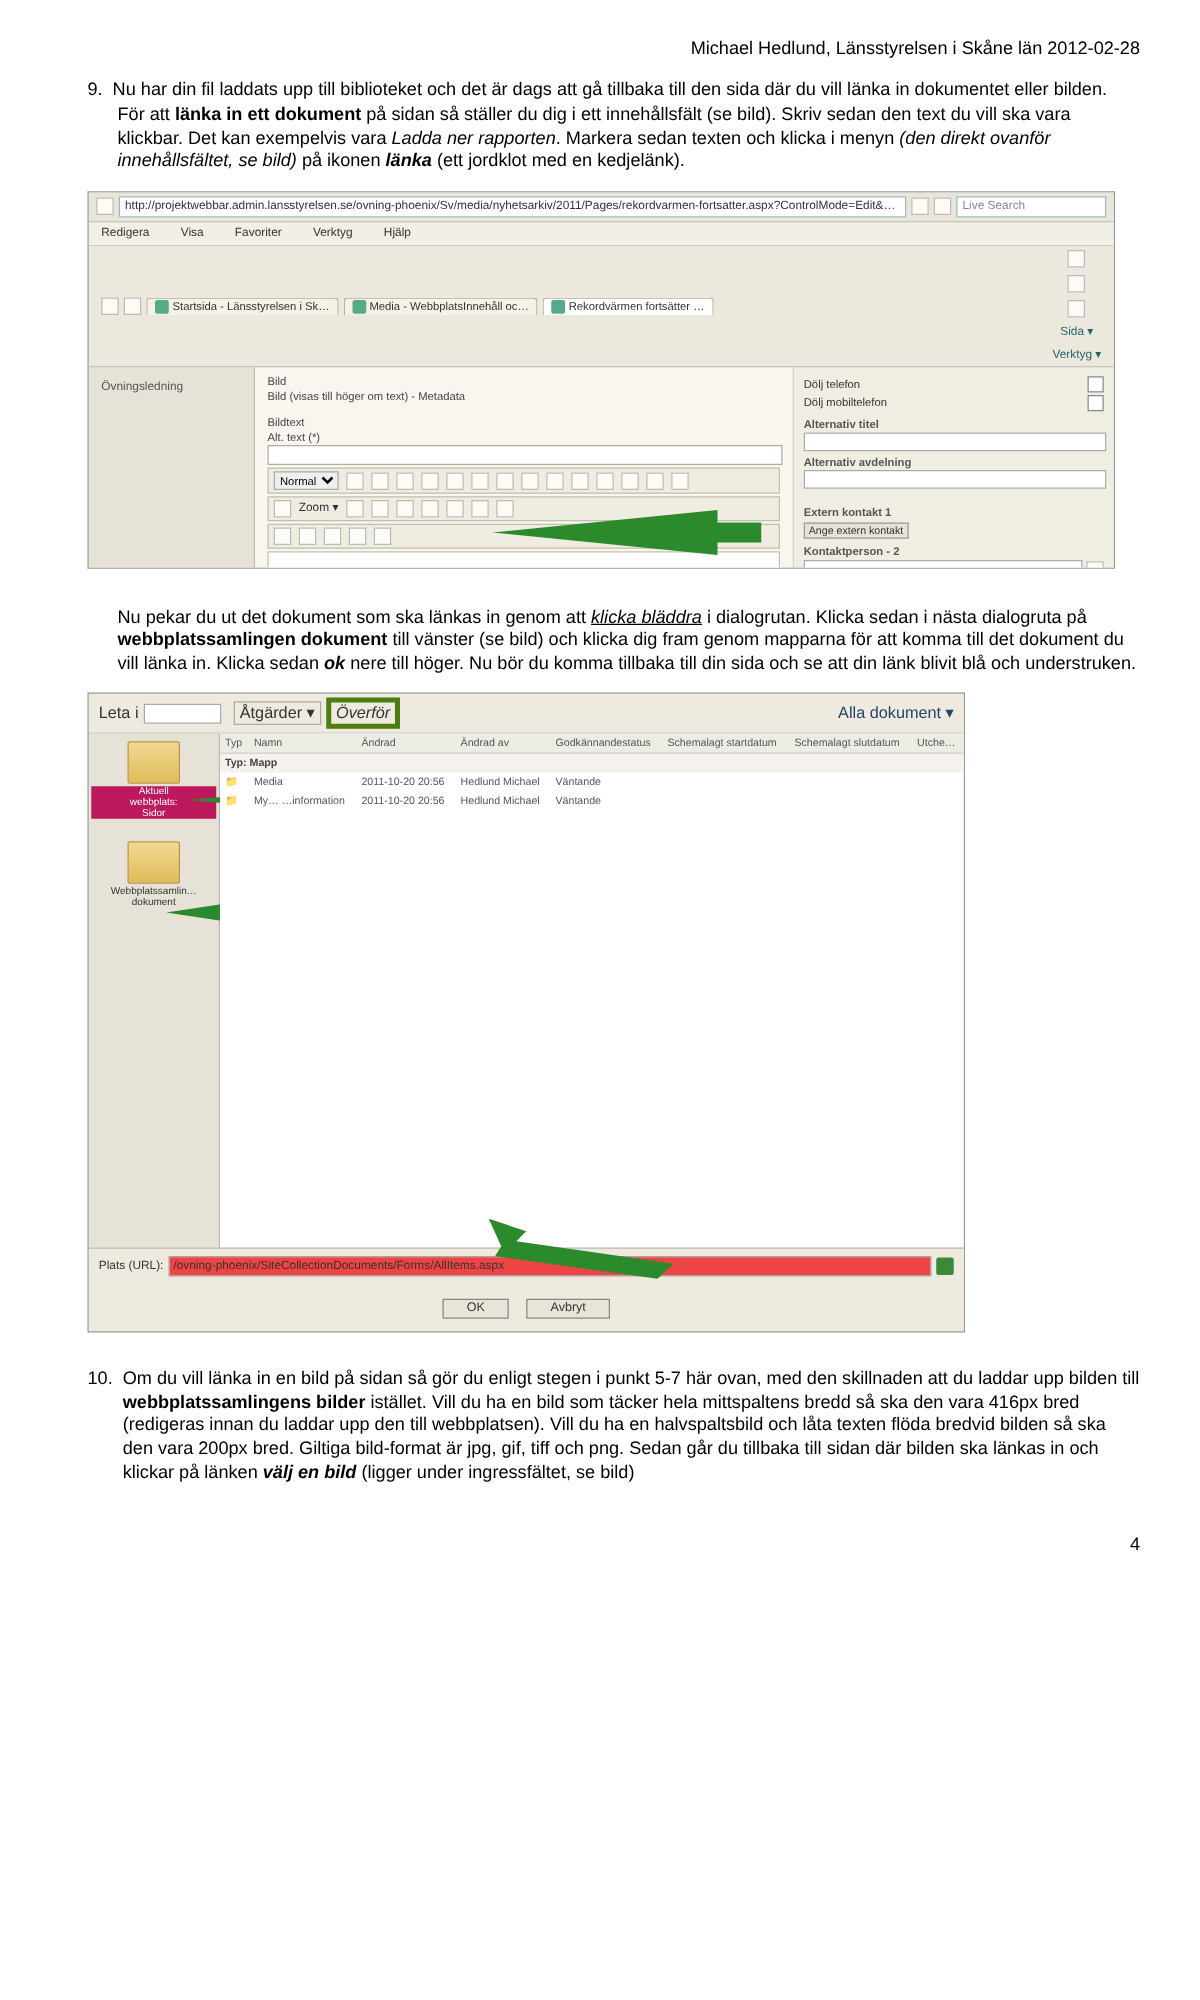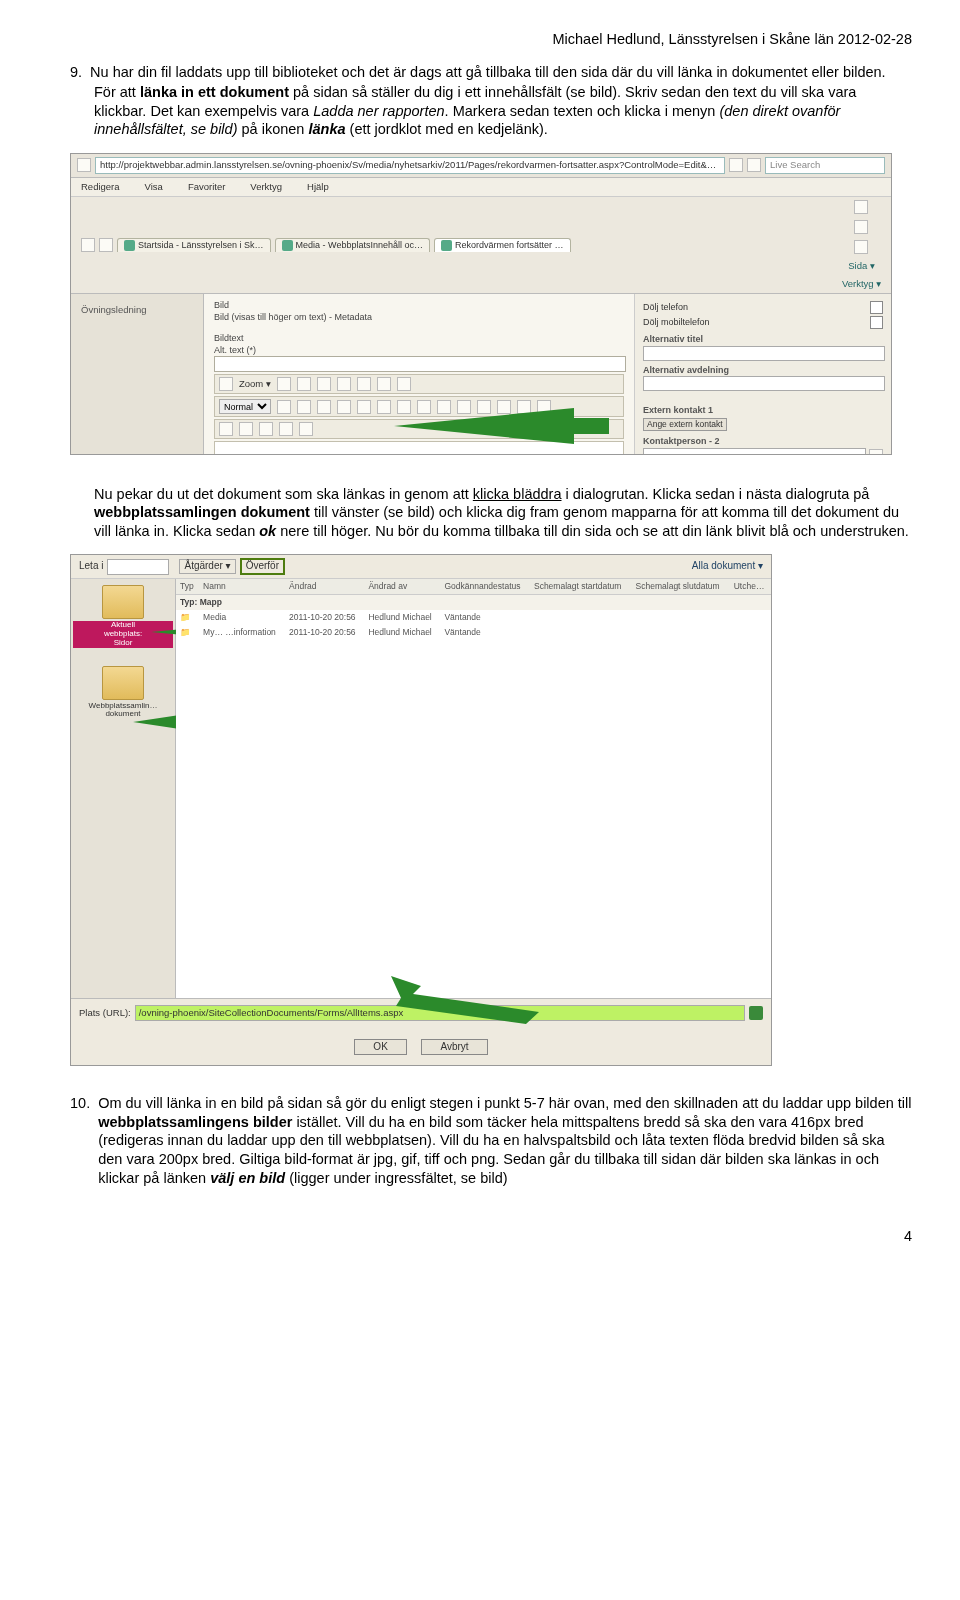--- a/index.html
+++ b/index.html
@@ -24,21 +24,21 @@
   .numblock {
     display: flex;
     gap: 8px;
     margin-bottom: 2px;
   }
   .numblock .num { flex: 0 0 auto; }
   .numblock .txt { flex: 1 1 auto; }
   .b { font-weight: bold; }
   .i { font-style: italic; }
   .bi { font-weight: bold; font-style: italic; }
-  .ui { text-decoration: underline; }
+  .ui { text-decoration: underline; font-style: italic; }
 
   
   .shot1 {
     width: 820px;
     height: 300px;
     border: 1px solid #999;
     background: #f7f6f0;
     margin: 4px 0 30px 0;
     font-size: 9.5px;
     color: #333;
@@ -197,21 +197,21 @@
     overflow:hidden;
   }
   .shot2 .top {
     background:#e9e5db; border-bottom:1px solid #bbb;
     padding:4px 8px; font-weight:bold; font-size:10px;
   }
   .shot2 .tools {
     display:flex; align-items:center; gap:4px;
     padding:3px 8px;
     background:#eeeadf;border-bottom:1px solid #ccc;
-    font-size:10px;
+    font-size:13px;
   }
   .shot2 .tools .inp {
     height:14px;border:1px solid #aaa;background:#fff;width:60px;
   }
   .shot2 .main { display:flex; height:430px; }
   .shot2 .side {
     width:100px; background:#e6e2d7; border-right:1px solid #bbb;
     padding:6px 2px;
     position:relative;
   }
@@ -243,21 +243,21 @@
   .shot2 .content .grouprow td {
     background:#f4f2ea; color:#444; font-weight:bold;
   }
   .shot2 .bottom {
     position:absolute; left:0;right:0;bottom:0;
     background:#eeeadf; border-top:1px solid #bbb;
     padding:6px 8px 10px;
   }
   .shot2 .bottom .urlrow { display:flex; gap:4px; align-items:center; margin-bottom:18px; }
   .shot2 .bottom .urlrow .inp {
-    flex:1; height:14px; border:1px solid #aaa; background:#bef264;
+    flex:1; height:14px; border:1px solid #aaa; background:#ef4444;
     padding:0 3px; display:flex;align-items:center;
   }
   .shot2 .bottom .btns { text-align:center; }
   .shot2 .bottom .btn {
     border:1px solid #888; background:#e8e4d8;
     padding:1px 18px; font-size:10px; margin:0 6px;
     display:inline-block;
   }
   .shot2 .go { width:14px;height:14px;background:#3a8a3a;border-radius:2px; }
 
@@ -326,39 +326,39 @@
       <div class="item">Övningsledning</div>
     </div>
     <div class="center">
       <div class="lbl">Bild</div>
       <div class="lbl">Bild (visas till höger om text) - Metadata</div>
       <div style="height:10px"></div>
       <div class="lbl">Bildtext</div>
       <div class="lbl">Alt. text (*)</div>
       <div class="fld"></div>
       <div class="toolbar">
+        <select><option>Normal</option></select>
+        <span class="tbicon"></span>
+        <span class="tbicon"></span>
+        <span class="tbicon"></span>
+        <span class="tbicon"></span>
+        <span class="tbicon"></span>
+        <span class="tbicon"></span>
+        <span class="tbicon"></span>
+        <span class="tbicon"></span>
+        <span class="tbicon"></span>
+        <span class="tbicon"></span>
+        <span class="tbicon"></span>
+        <span class="tbicon"></span>
+        <span class="tbicon"></span>
+        <span class="tbicon"></span>
+      </div>
+      <div class="toolbar">
         <span class="tbicon"></span>
         <span>Zoom ▾</span>
-        <span class="tbicon"></span>
-        <span class="tbicon"></span>
-        <span class="tbicon"></span>
-        <span class="tbicon"></span>
-        <span class="tbicon"></span>
-        <span class="tbicon"></span>
-        <span class="tbicon"></span>
-      </div>
-      <div class="toolbar">
-        <select><option>Normal</option></select>
-        <span class="tbicon"></span>
-        <span class="tbicon"></span>
-        <span class="tbicon"></span>
-        <span class="tbicon"></span>
-        <span class="tbicon"></span>
-        <span class="tbicon"></span>
-        <span class="tbicon"></span>
         <span class="tbicon"></span>
         <span class="tbicon"></span>
         <span class="tbicon"></span>
         <span class="tbicon"></span>
         <span class="tbicon"></span>
         <span class="tbicon"></span>
         <span class="tbicon"></span>
       </div>
       <div class="toolbar">
         <span class="tbicon"></span>
@@ -428,21 +428,21 @@
 
 <div class="para" style="margin-left:24px;">
   <span>Nu pekar du ut det dokument som ska länkas in genom att </span><span class="ui">klicka bläddra</span><span> i dialogrutan. Klicka sedan i nästa dialogruta på </span><span class="b">webbplatssamlingen dokument</span><span> till vänster (se bild) och klicka dig fram genom mapparna för att komma till det dokument du vill länka in. Klicka sedan </span><span class="bi">ok</span><span> nere till höger. Nu bör du komma tillbaka till din sida och se att din länk blivit blå och understruken.</span>
 </div>
 
 <div class="shot2">
   <div class="tools">
     <span>Leta i</span>
     <div class="inp"></div>
     <span style="margin-left:6px;border:1px solid #aaa;padding:0 4px;">Åtgärder ▾</span>
-    <span style="border:2px solid #4d7c0f;padding:0 4px;">Överför</span>
+    <span style="border:4px solid #4d7c0f;padding:0 4px;font-style:italic;">Överför</span>
     <span style="margin-left:auto;color:#246;">Alla dokument ▾</span>
   </div>
   <div class="main">
     <div class="side">
       <div class="folder sel">
         <div class="foldericon"></div>
         <div class="cap"><span>Aktuell</span><br><span>webbplats:</span><br><span>Sidor</span></div>
       </div>
       <div class="folder">
         <div class="foldericon"></div>

